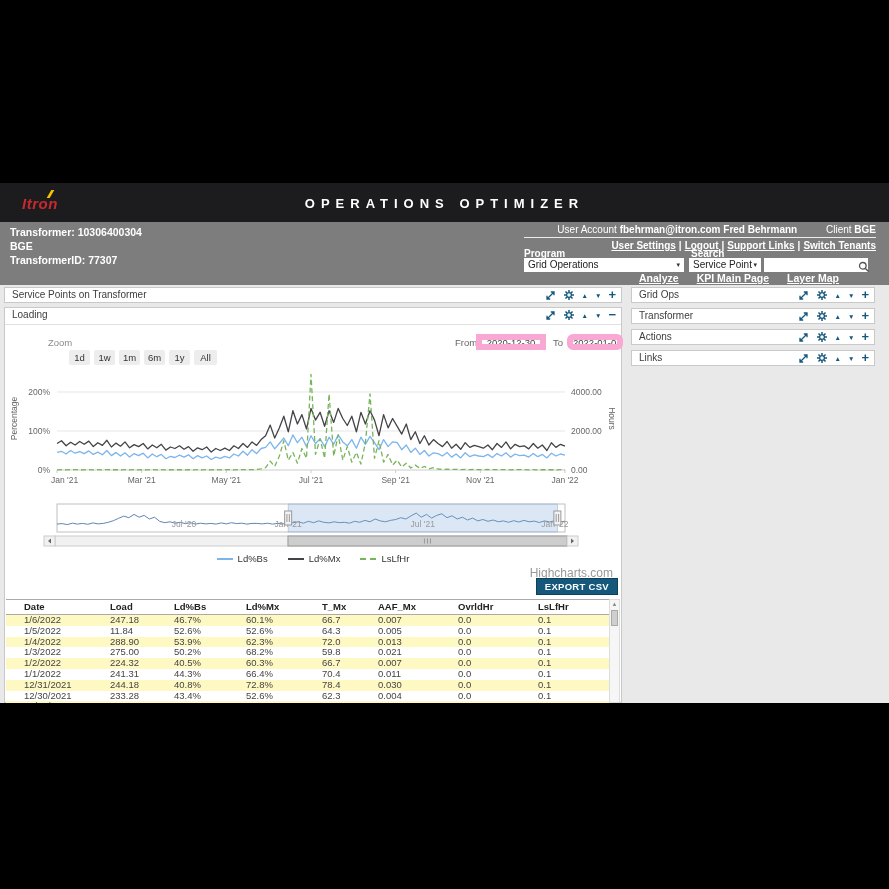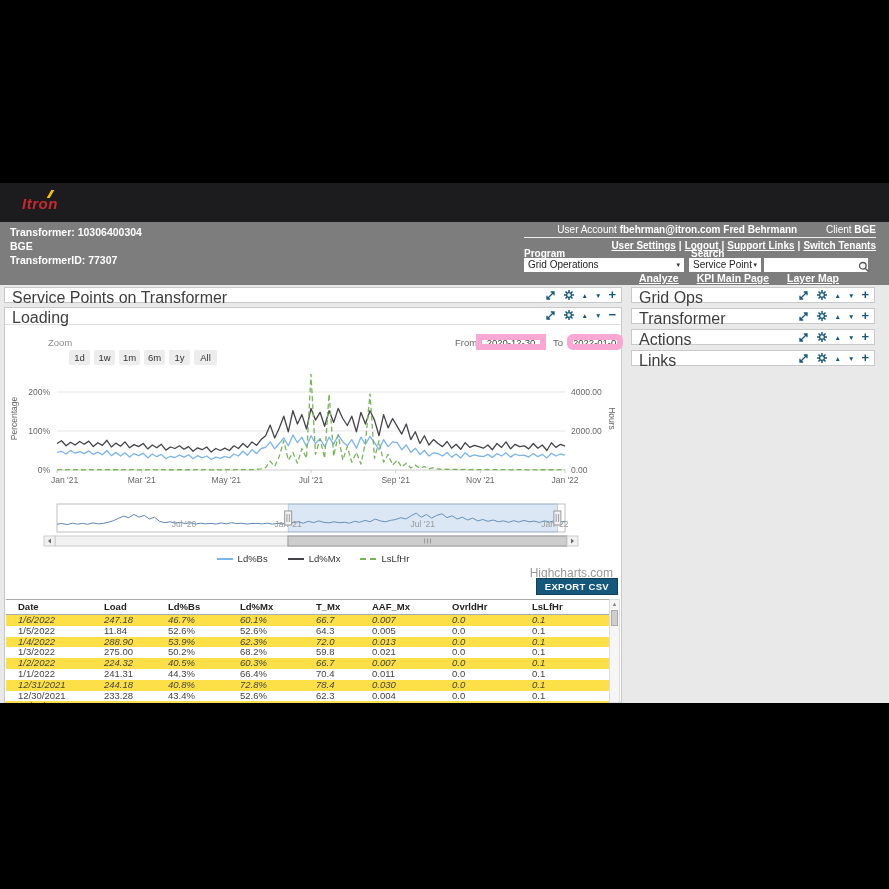--- a/index.html
+++ b/index.html
@@ -31,21 +31,21 @@
   .chev{float:right;color:#333;font-size:7px;line-height:14px;}
   .search-input{position:absolute;left:764px;top:36px;width:104px;height:14px;border:0;
                 padding:0 14px 0 4px;font-size:10px;box-sizing:border-box;background:#fff;}
   .mag{position:absolute;left:858px;top:37px;width:12px;height:12px;}
   .nav-links{position:absolute;right:50px;top:50px;font-size:10.5px;font-weight:bold;display:flex;gap:18px;}
   
   .content{position:absolute;left:0;top:285px;width:100%;height:418px;background:#e9e9e9;
            overflow:hidden;color:#333;}
   .panel-bar{position:absolute;height:16px;background:#fff;border:1px solid #c9c9c9;box-sizing:border-box;}
   .sp-bar{left:4px;top:2px;width:618px;}
-  .panel-title{position:absolute;left:7px;top:1px;font-size:16px;color:#3d3d3d;}
+  .panel-title{position:absolute;left:7px;top:1px;font-size:10px;color:#3d3d3d;}
   .panel-icons{position:absolute;right:5px;top:-1px;height:16px;display:flex;align-items:center;
                gap:7px;color:#15587c;}
   .panel-icons .tri{font-size:6.5px;cursor:pointer;}
   .panel-icons .pm{font-size:13px;font-weight:bold;line-height:10px;cursor:pointer;}
   .panel-icons svg{cursor:pointer;display:block;}
   .loading-panel{position:absolute;left:4px;top:22px;width:618px;height:396px;background:#fff;
                  border:1px solid #c9c9c9;box-sizing:border-box;}
   .loading-bar{position:absolute;left:0;top:0;width:100%;height:16px;background:#fff;
                border-bottom:1px solid #e0e0e0;}
   .chart-toolbar{position:absolute;left:0;top:26px;width:100%;height:16px;}
@@ -65,42 +65,43 @@
   .legend{position:absolute;left:0;top:245px;width:100%;display:flex;justify-content:center;
           gap:20px;font-size:9.5px;color:#333;align-items:center;}
   .legend-item{display:flex;align-items:center;gap:5px;cursor:pointer;}
   .legend-sample{display:inline-block;width:16px;height:0;}
   .credits{position:absolute;right:8px;top:258px;font-size:12px;color:#999;}
   .export-btn{position:absolute;right:3px;top:270px;background:#15587c;color:#fff;font-weight:bold;
               font-size:9.5px;border:1px solid #0e405c;padding:2px 8px;cursor:pointer;
               font-family:inherit;letter-spacing:.3px;}
   .data-table{position:absolute;left:1px;top:291px;width:603px;height:104px;overflow:hidden;font-size:9.5px;}
   .tr{display:grid;grid-template-columns:86px 64px 72px 76px 56px 80px 80px 60px;height:10.8px;
-      line-height:10.6px;padding-left:12px;color:#444;}
+      line-height:10.6px;padding-left:18px;color:#444;}
   .tr.th{height:14px;line-height:14px;border-top:1px solid #aaa;border-bottom:1px solid #aaa;
          font-weight:bold;color:#222;background:#fff;}
-  .tr.odd{background:#fde047;font-style:italic;}
+  .tr.odd{background:#fef9c3;}
   .table-scrollbar{position:absolute;right:1px;top:291px;width:11px;height:104px;background:#f6f6f6;
                    border:1px solid #ddd;box-sizing:border-box;cursor:pointer;}
   .ts-up{height:9px;text-align:center;font-size:6px;color:#888;line-height:9px;}
   .ts-thumb{margin:1px auto 0;width:7px;height:16px;background:#cfcfcf;border:1px solid #aaa;
             box-sizing:border-box;}
   .right-col{position:absolute;left:631px;top:2px;width:244px;height:414px;}
   .right-col .panel-bar{left:0;width:244px;}
 </style>
 </head>
 <body>
 
 <div class="stage">
 
   <header class="app-header">
     <div class="logo">
       <span>Itron</span>
       <span class="logo-bolt"></span>
     </div>
+    <div class="app-title">OPERATIONS OPTIMIZER</div>
   </header>
 
   <div class="gray-bar">
     <div class="context">
       <div>Transformer: 10306400304</div>
       <div>BGE</div>
       <div>TransformerID: 77307</div>
     </div>
     <div class="account-line">
       <span>User Account</span>

